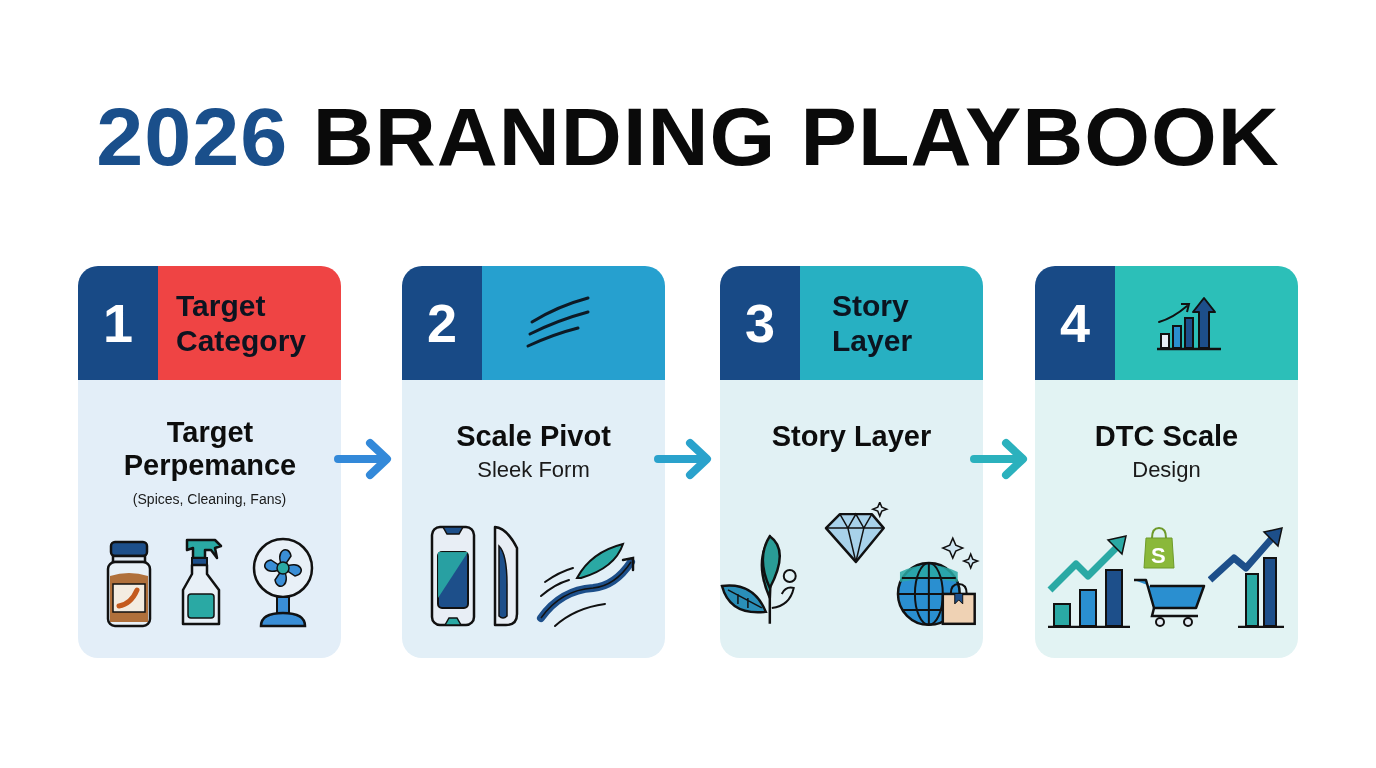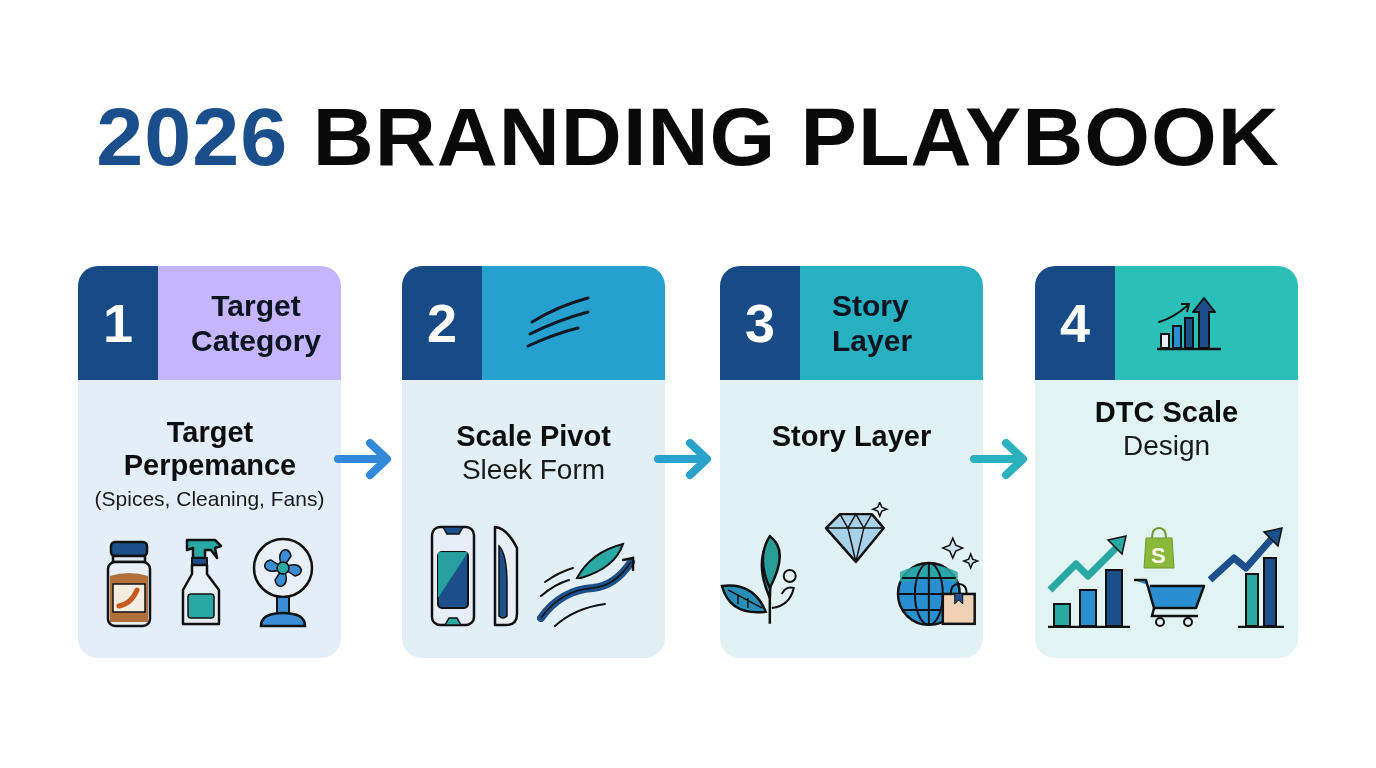--- a/index.html
+++ b/index.html
@@ -21,42 +21,42 @@
   .card-head { position: absolute; left: 0; top: 0; width: 100%; height: 114px; display: flex; }
   .num {
     width: 80px; height: 100%; background: #184a86; color: #fff;
     font-weight: 700; font-size: 54px; display: flex; align-items: center; justify-content: center;
   }
   .head-main { flex: 1; display: flex; align-items: center; padding-left: 18px; position: relative; }
   .head-title { font-weight: 700; font-size: 30px; line-height: 35px; color: #0c1420; }
   .card-body { position: absolute; left: 0; top: 114px; width: 100%; height: 278px; text-align: center; }
   .b-title { font-weight: 700; font-size: 29px; line-height: 33px; color: #0d0d0d; margin-top: 38px; }
   .b-title.two { margin-top: 36px; text-align: center; }
-  .b-sub { font-size: 28px; line-height: 26px; color: #1a1a1a; margin-top: 4px; }
+  .b-sub { font-size: 22px; line-height: 26px; color: #1a1a1a; margin-top: 4px; }
   .icons { position: absolute; left: 0; bottom: 28px; width: 100%; display: flex; justify-content: center; align-items: flex-end; gap: 14px; }
 
   .arrow { position: absolute; top: 436px; width: 60px; height: 46px; }
 </style>
 </head>
 <body>
 
 <div class="title">
   <span class="year">2026</span><span> BRANDING PLAYBOOK</span>
 </div>
 
 <div class="card" style="left:78px;">
   <div class="card-head">
     <div class="num">1</div>
-    <div class="head-main" style="background:#c4b5fd;text-align:center;">
+    <div class="head-main" style="background:#ef4444;">
       <div class="head-title" style="width:160px;">Target Category</div>
     </div>
   </div>
   <div class="card-body" style="background:#e3eef8;">
     <div class="b-title two" style="width:200px;margin-left:32px;">Target Perpemance</div>
-    <div class="b-sub" style="font-size:21px;">(Spices, Cleaning, Fans)</div>
+    <div class="b-sub" style="font-size:14px;">(Spices, Cleaning, Fans)</div>
     <div class="icons" style="bottom:30px;gap:26px;">
       <svg width="48" height="88" viewBox="0 0 48 88">
         <rect x="6" y="2" width="36" height="14" rx="4" fill="#1d4f8a" stroke="#111" stroke-width="2.5"></rect>
         <rect x="8" y="16" width="32" height="6" fill="#dfe9f3" stroke="#111" stroke-width="2.5"></rect>
         <rect x="3" y="22" width="42" height="64" rx="7" fill="#e8f0f7" stroke="#111" stroke-width="2.5"></rect>
         <path d="M5 36 Q24 30 43 36 L43 82 L5 82 Z" fill="#b0703b"></path>
         <rect x="8" y="44" width="32" height="28" fill="#f3ece1" stroke="#111" stroke-width="1.5"></rect>
         <path d="M14 66 Q26 64 32 50" stroke="#c45a1e" stroke-width="5" fill="none" stroke-linecap="round"></path>
       </svg>
       <svg width="46" height="92" viewBox="0 0 46 92">
@@ -178,21 +178,21 @@
         <rect x="18" y="34" width="8" height="22" fill="#2a8fd0" stroke="#111" stroke-width="2"></rect>
         <rect x="30" y="26" width="8" height="30" fill="#1d4f8a" stroke="#111" stroke-width="2"></rect>
         <path d="M44 56 L44 20 L38 20 L49 6 L60 20 L54 20 L54 56 Z" fill="#1d4f8a" stroke="#111" stroke-width="2" stroke-linejoin="round"></path>
         <path d="M4 30 Q18 26 32 14" stroke="#111" stroke-width="2" fill="none" stroke-linecap="round"></path>
         <path d="M26 12 L34 12 L32 20" stroke="#111" stroke-width="2" fill="none"></path>
         <path d="M2 57 L66 57" stroke="#111" stroke-width="2.5"></path>
       </svg>
     </div>
   </div>
   <div class="card-body" style="background:#e2f3f3;">
-    <div class="b-title" style="margin-top:16px;">DTC Scale</div>
+    <div class="b-title" style="margin-top:40px;">DTC Scale</div>
     <div class="b-sub">Design</div>
     <div class="icons" style="bottom:30px;gap:0;">
       <svg width="86" height="104" viewBox="0 0 86 104">
         <rect x="8" y="80" width="16" height="22" fill="#2aa9a4" stroke="#111" stroke-width="2"></rect>
         <rect x="34" y="66" width="16" height="36" fill="#2a8fd0" stroke="#111" stroke-width="2"></rect>
         <rect x="60" y="46" width="16" height="56" fill="#1d4f8a" stroke="#111" stroke-width="2"></rect>
         <path d="M4 66 L30 40 L42 52 L72 22" stroke="#2aa9a4" stroke-width="7" fill="none" stroke-linejoin="round"></path>
         <path d="M62 16 L80 12 L76 30 Z" fill="#2aa9a4" stroke="#111" stroke-width="1.5"></path>
         <path d="M2 103 L84 103" stroke="#111" stroke-width="2.5"></path>
       </svg>

